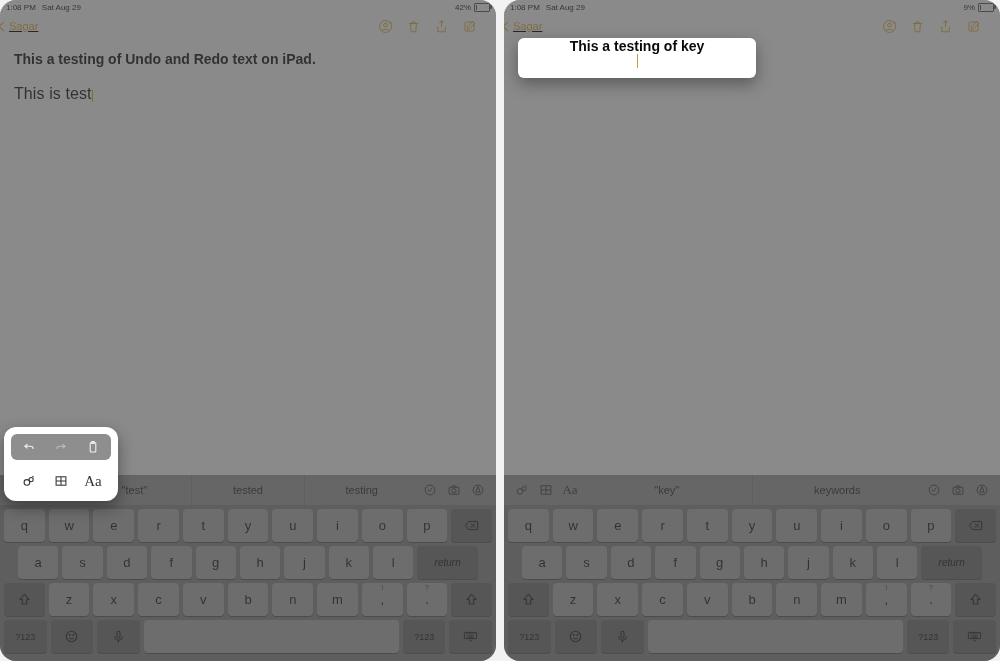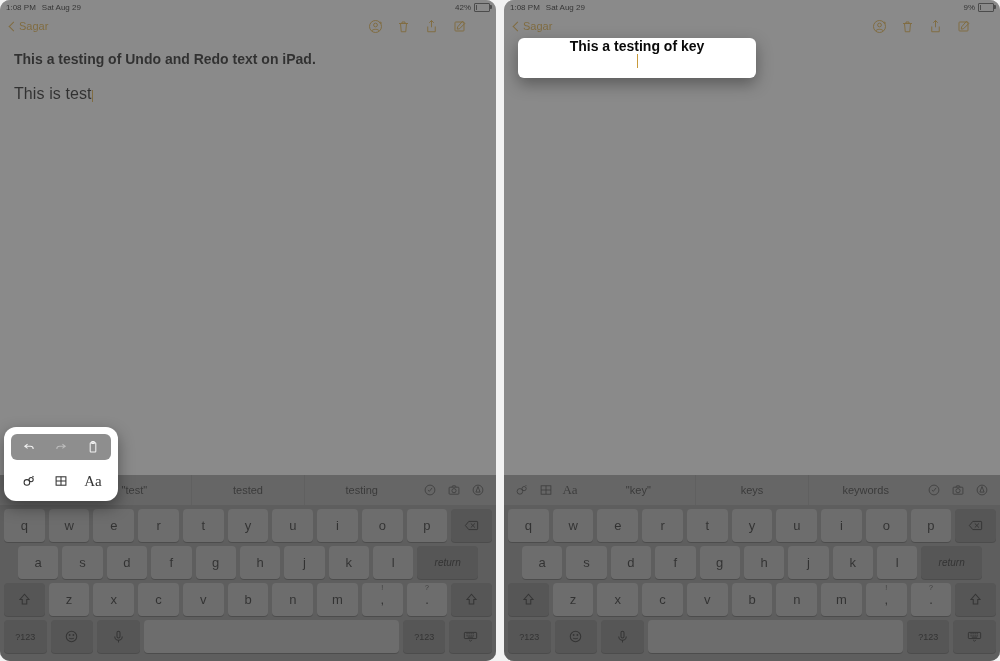--- a/index.html
+++ b/index.html
@@ -16,21 +16,21 @@
     height: 661px;
     background: #f2f2f2;
     position: relative;
   }
   .pane {
     position: absolute;
     top: 0;
     width: 496px;
     height: 661px;
     background: #888;
-    border-radius: 10px;
+    border-radius: 16px;
     overflow: hidden;
   }
   .pane.left { left: 0; }
   .pane.right { left: 504px; }
 
   
   .dim {
     position: absolute;
     inset: 0;
     background: rgba(70,70,70,0.55);
@@ -79,22 +79,23 @@
     background: #555;
   }
 
   
   .nav {
     position: absolute;
     top: 14px; left: 0; right: 18px;
     height: 24px;
     display: flex;
     align-items: center;
-    padding: 0 10px;
+    padding: 0 0;
     font-size: 11px;
+    text-decoration: underline;
   }
   .nav .back {
     color: #c89b3c;
     display: flex;
     align-items: center;
     gap: 2px;
   }
   .chev-left {
     width: 6px; height: 6px;
     border-left: 1.5px solid #c89b3c;
@@ -550,21 +551,20 @@
           </svg>
       </span>
       <span class="strip-icon">
         <svg viewBox="0 0 20 20">
             <rect x="3" y="4" width="14" height="12"></rect>
             <path d="M3 10h14M10 4v12"></path>
           </svg>
       </span>
       <span class="strip-icon text">Aa</span>
       <div class="sug">"key"</div>
-      <div class="sug">keys</div>
       <div class="sug">keywords</div>
       <div class="strip-right">
         <span class="strip-icon circled">
             <svg viewBox="0 0 20 20">
               <circle cx="10" cy="10" r="7"></circle>
               <path d="M7 10l2 2 4-5"></path>
             </svg>
           </span>
         <span class="strip-icon circled">
             <svg viewBox="0 0 20 20">

